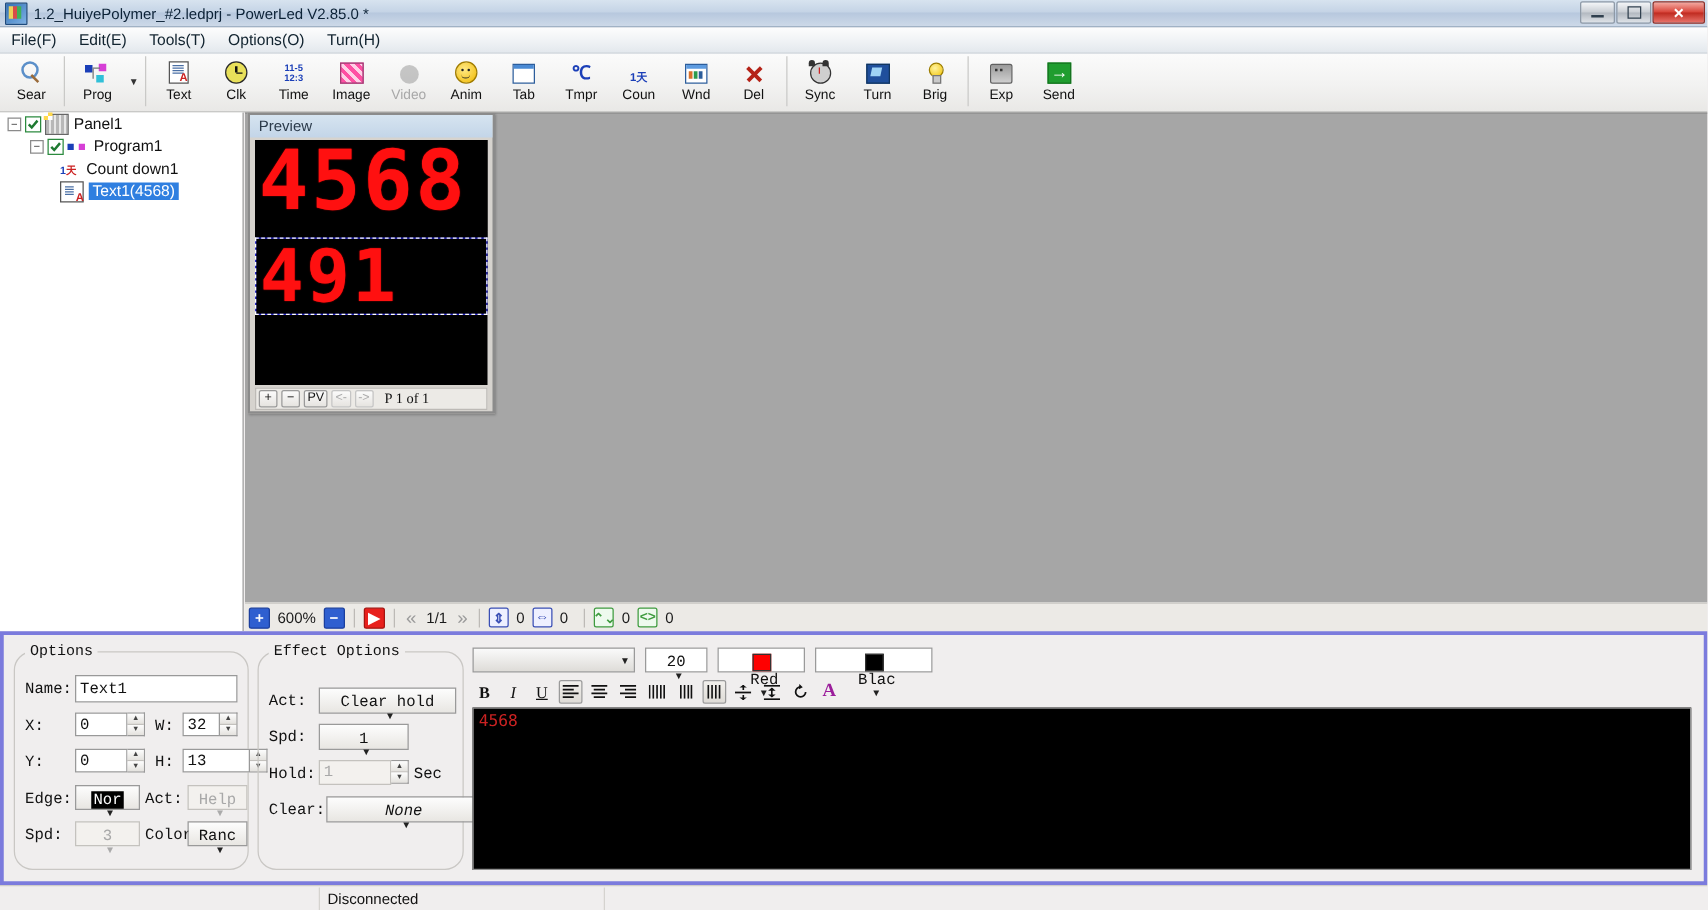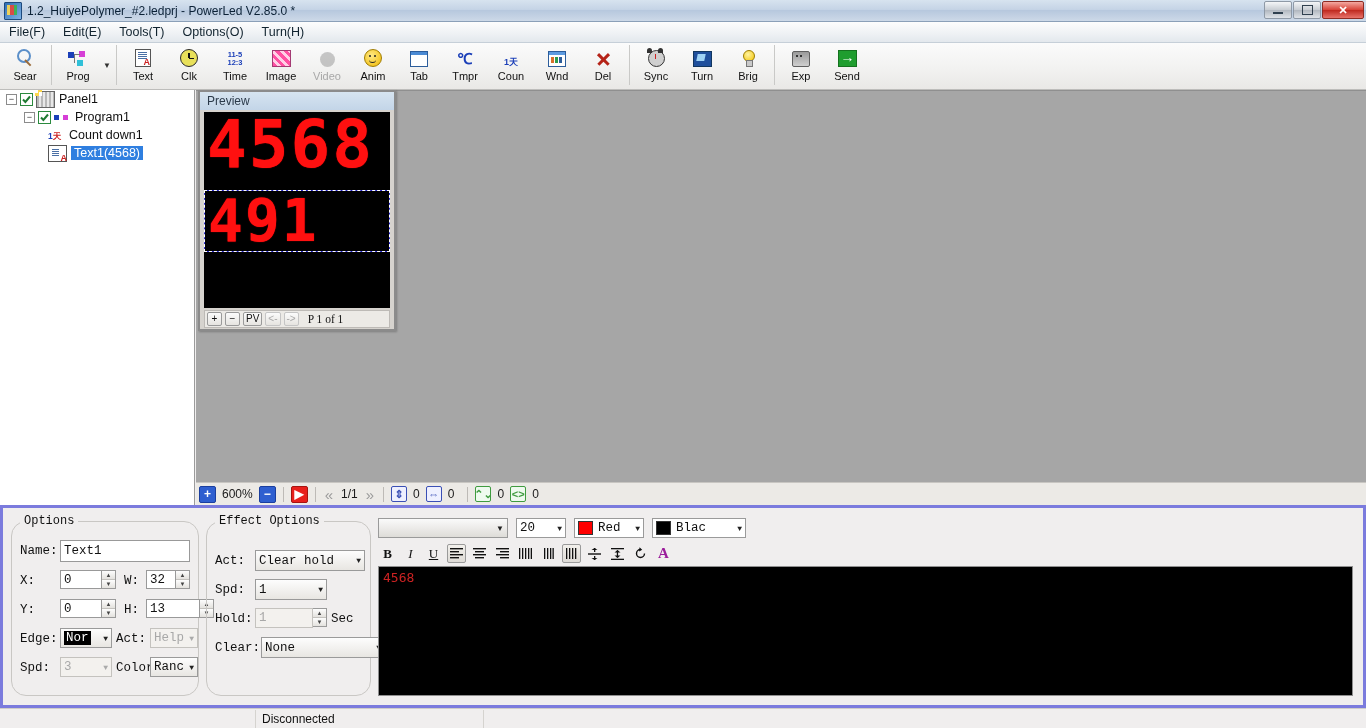--- a/index.html
+++ b/index.html
@@ -260,20 +260,21 @@
   }
   .spin i{flex:1;background:linear-gradient(to bottom,#fdfdfd,#e4e2de);
     display:flex;align-items:center;justify-content:center;font-size:6px;color:#444;line-height:6px;}
   .spin i:first-child{border-bottom:1px solid #c3c1bd;}
   .ddl{
     background:linear-gradient(to bottom,#fdfdfd,#e8e6e2);
     border:1px solid #9a9a9a;box-sizing:border-box;
     display:flex;align-items:center;justify-content:space-between;
     font-family:"Liberation Mono", monospace;font-size:12.5px;color:#111;
     padding:4px 3px;
+    flex-direction:column;
   }
   .ddl .arrow{font-size:8px;color:#222;margin-left:4px;}
   .ddl.dis{color:#a8a8a8;background:#f3f1ee;border-color:#c4c2be;}
   .ddl.dis .arrow{color:#aaa;}
   .ddl.white{background:#fff;}
   .inp.dis{color:#a8a8a8;background:#f3f1ee;border-color:#c4c2be;}
   .hl-inv{background:#000;color:#fff;padding:0 2px;}
 
   
   .ftb{position:absolute;}
@@ -658,21 +659,21 @@
       <div style="position:absolute;left:48px;top:86px;display:flex;">
         <div class="inp dis" style="width:58px;height:20px;display:flex;align-items:center;">1</div>
         <div class="spin">
             <i>▲</i>
             <i>▼</i>
           </div>
       </div>
       <div style="position:absolute;left:124px;top:90px;" class="lbl-m">Sec</div>
 
       <div style="position:absolute;left:8px;top:119px;" class="lbl-m">Clear:</div>
-      <div class="ddl" style="position:absolute;left:54px;top:115px;width:124px;height:21px;">
+      <div class="ddl" style="position:absolute;left:54px;top:115px;width:124px;height:21px;font-style:italic;">
         <span>None</span>
         <span class="arrow">▼</span>
       </div>
     </div>
 
   </div>
 
   <div class="ftb" style="left:378px;top:518px;display:flex;align-items:center;">
     <div class="fsel" style="width:130px;">
       <span style="flex:1;font-family:'Liberation Mono',monospace;font-size:12px;padding-left:4px;"></span>

